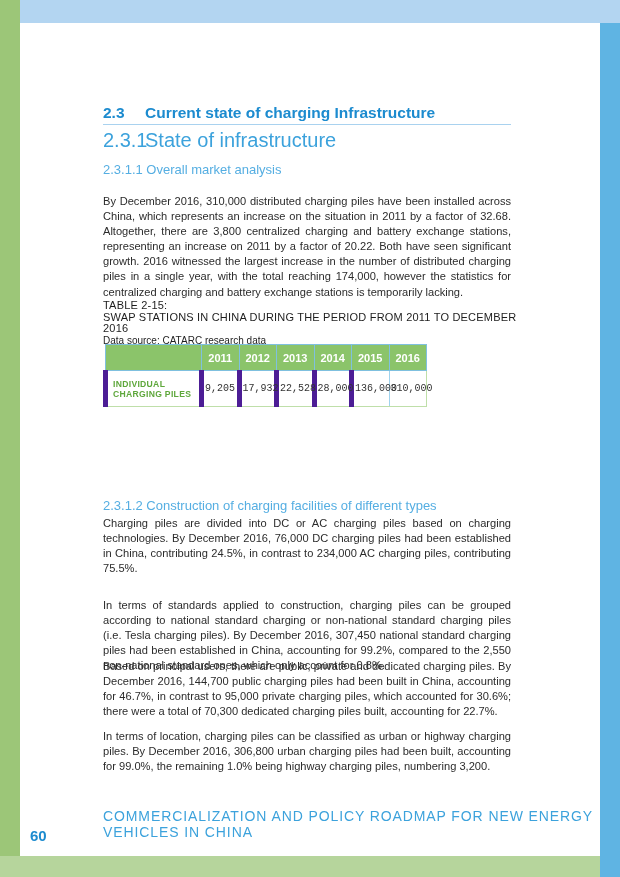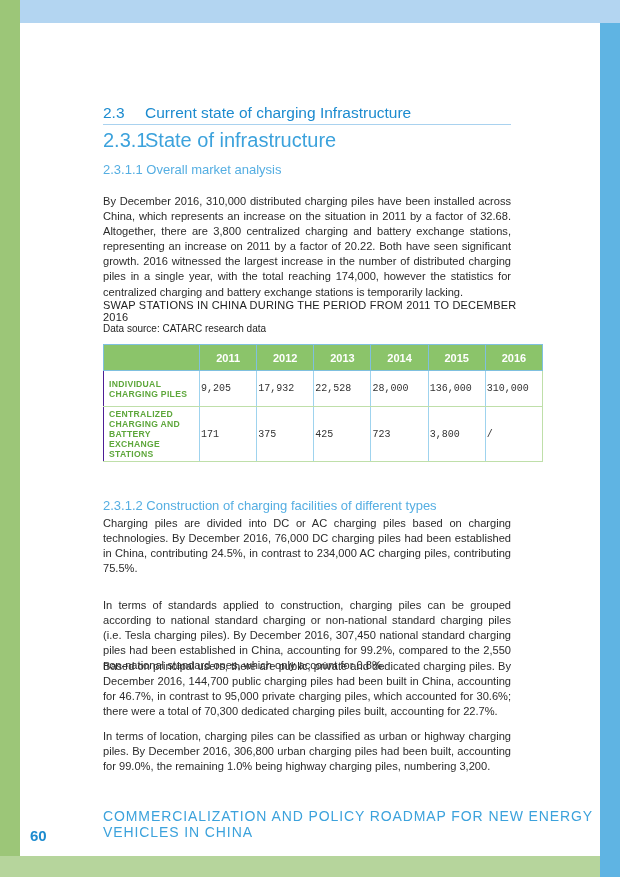--- a/index.html
+++ b/index.html
@@ -7,43 +7,43 @@
     width: 620px; height: 877px; position: relative; overflow: hidden;
     background: #ffffff;
     font-family: "Liberation Sans", sans-serif;
   }
   .band-top { position: absolute; left: 20px; top: 0; width: 580px; height: 23px; background: #b3d5f1; }
   .strip-left { position: absolute; left: 0; top: 0; width: 20px; height: 856px; background: #9cc678; }
   .strip-right { position: absolute; left: 600px; top: 23px; width: 20px; height: 854px; background: #5fb4e3; }
   .strip-right-top { position: absolute; left: 600px; top: 0; width: 20px; height: 23px; background: #b3d5f1; }
   .band-bottom { position: absolute; left: 0; top: 856px; width: 600px; height: 21px; background: #b6d59c; }
 
-  .h2 { position: absolute; left: 103px; top: 104px; width: 408px; font-size: 15.5px; color: #1c8bcf; font-family: "Liberation Sans", sans-serif; }
+  .h2 { position: absolute; left: 103px; top: 104px; width: 408px; font-size: 15.5px; color: #1c8bcf; font-family: "Liberation Sans", sans-serif; font-weight: bold; }
   .h2 .num { display: inline-block; width: 42px; }
   .h2-rule { position: absolute; left: 103px; top: 124px; width: 408px; height: 1px; background: #a9d2ef; }
   .h3 { position: absolute; left: 103px; top: 129px; font-size: 20px; color: #3ca2dc; }
   .h3 .num { display: inline-block; width: 42px; }
   .h4 { position: absolute; left: 103px; top: 162px; font-size: 13px; color: #55aee2; }
 
   .para { position: absolute; left: 103px; width: 408px; font-size: 11.1px; line-height: 15.1px; color: #2b2b2b; text-align: justify; }
   .p1 { top: 194px; }
   .p2 { top: 516px; }
   .p3 { top: 598px; }
   .p4 { top: 659px; }
   .p5 { top: 729px; }
 
   .tbl-caption { position: absolute; left: 103px; top: 300px; width: 420px; color: #1d1d1d; }
   .tbl-caption .l1, .tbl-caption .l2 { font-size: 11px; line-height: 11.5px; letter-spacing: 0.2px; }
   .tbl-caption .src { font-size: 10px; line-height: 12px; }
 
-  table.data { position: absolute; left: 103px; top: 344px; width: 440px; border-collapse: collapse; table-layout: fixed; font-size: 10px; }
+  table.data { position: absolute; left: 103px; top: 344px; width: 324px; border-collapse: collapse; table-layout: fixed; font-size: 10px; }
   table.data col.c0 { width: 96px; }
   table.data th { background: #8bc46a; color: #ffffff; font-weight: bold; font-size: 11px; height: 23px; border: 1px solid #7fc0df; }
   table.data td { border: 1px solid #bfdfa9; color: #333; font-size: 10px; font-family: Liberation Mono, monospace; }
-  table.data td.vcol { border-left: 1px solid #4c1d95; border-right: 1px solid #9fd3ee; }
+  table.data td.vcol { border-left: 5px solid #4c1d95; border-right: 1px solid #9fd3ee; }
   table.data td.rh { text-align: left; color: #5ea73b; font-weight: bold; font-size: 8.6px; line-height: 10px; letter-spacing: 0.3px; padding: 2px 5px; font-family: "Liberation Sans", sans-serif; }
   table.data tr.r1 td { height: 31px; }
   table.data tr.r2 td { height: 48px; }
   table.data { border: 1px solid #bfdfa9; }
 
   .h4b { position: absolute; left: 103px; top: 498px; font-size: 13px; color: #55aee2; text-align: right; }
 
   .footer-num { position: absolute; left: 30px; top: 827px; font-size: 15px; color: #1c8bcf; font-weight: bold; text-align: center; }
   .footer-title { position: absolute; left: 103px; top: 808px; font-size: 14px; color: #3ca2dc; letter-spacing: 0.9px; }
 </style>
@@ -62,20 +62,21 @@
 <div class="h2-rule"></div>
 
 <div class="h3">
   <span class="num">2.3.1</span><span>State of infrastructure</span>
 </div>
 
 <div class="h4">2.3.1.1 Overall market analysis</div>
 <div class="para p1">By December 2016, 310,000 distributed charging piles have been installed across China, which represents an increase on the situation in 2011 by a factor of 32.68. Altogether, there are 3,800 centralized charging and battery exchange stations, representing an increase on 2011 by a factor of 20.22. Both have seen significant growth. 2016 witnessed the largest increase in the number of distributed charging piles in a single year, with the total reaching 174,000, however the statistics for centralized charging and battery exchange stations is temporarily lacking.</div>
 
 <div class="tbl-caption">
+  <div class="l1">TABLE 2-15:</div>
   <div class="l2">SWAP STATIONS IN CHINA DURING THE PERIOD FROM 2011 TO DECEMBER 2016</div>
   <div class="src">Data source: CATARC research data</div>
 </div>
 
 <table class="data">
   <colgroup>
       <col class="c0">
       <col>
       <col>
       <col>
@@ -97,29 +98,20 @@
   <tbody>
     <tr class="r1">
       <td class="rh vcol">INDIVIDUAL CHARGING PILES</td>
       <td class="vcol">9,205</td>
       <td class="vcol">17,932</td>
       <td class="vcol">22,528</td>
       <td class="vcol">28,000</td>
       <td class="vcol">136,000</td>
       <td>310,000</td>
     </tr>
-    <tr class="r2">
-      <td class="rh vcol">CENTRALIZED CHARGING AND BATTERY EXCHANGE STATIONS</td>
-      <td class="vcol">171</td>
-      <td class="vcol">375</td>
-      <td class="vcol">425</td>
-      <td class="vcol">723</td>
-      <td class="vcol">3,800</td>
-      <td>/</td>
-    </tr>
   </tbody>
 </table>
 
 <div class="h4b">2.3.1.2 Construction of charging facilities of different types</div>
 <div class="para p2">Charging piles are divided into DC or AC charging piles based on charging technologies. By December 2016, 76,000 DC charging piles had been established in China, contributing 24.5%, in contrast to 234,000 AC charging piles, contributing 75.5%.</div>
 <div class="para p3">In terms of standards applied to construction, charging piles can be grouped according to national standard charging or non-national standard charging piles (i.e. Tesla charging piles). By December 2016, 307,450 national standard charging piles had been established in China, accounting for 99.2%, compared to the 2,550 non-national standard ones, which only account for 0.8%.</div>
 <div class="para p4">Based on principal users, there are public, private and dedicated charging piles. By December 2016, 144,700 public charging piles had been built in China, accounting for 46.7%, in contrast to 95,000 private charging piles, which accounted for 30.6%; there were a total of 70,300 dedicated charging piles built, accounting for 22.7%.</div>
 <div class="para p5">In terms of location, charging piles can be classified as urban or highway charging piles. By December 2016, 306,800 urban charging piles had been built, accounting for 99.0%, the remaining 1.0% being highway charging piles, numbering 3,200.</div>
 
 <div class="footer-num">60</div>

